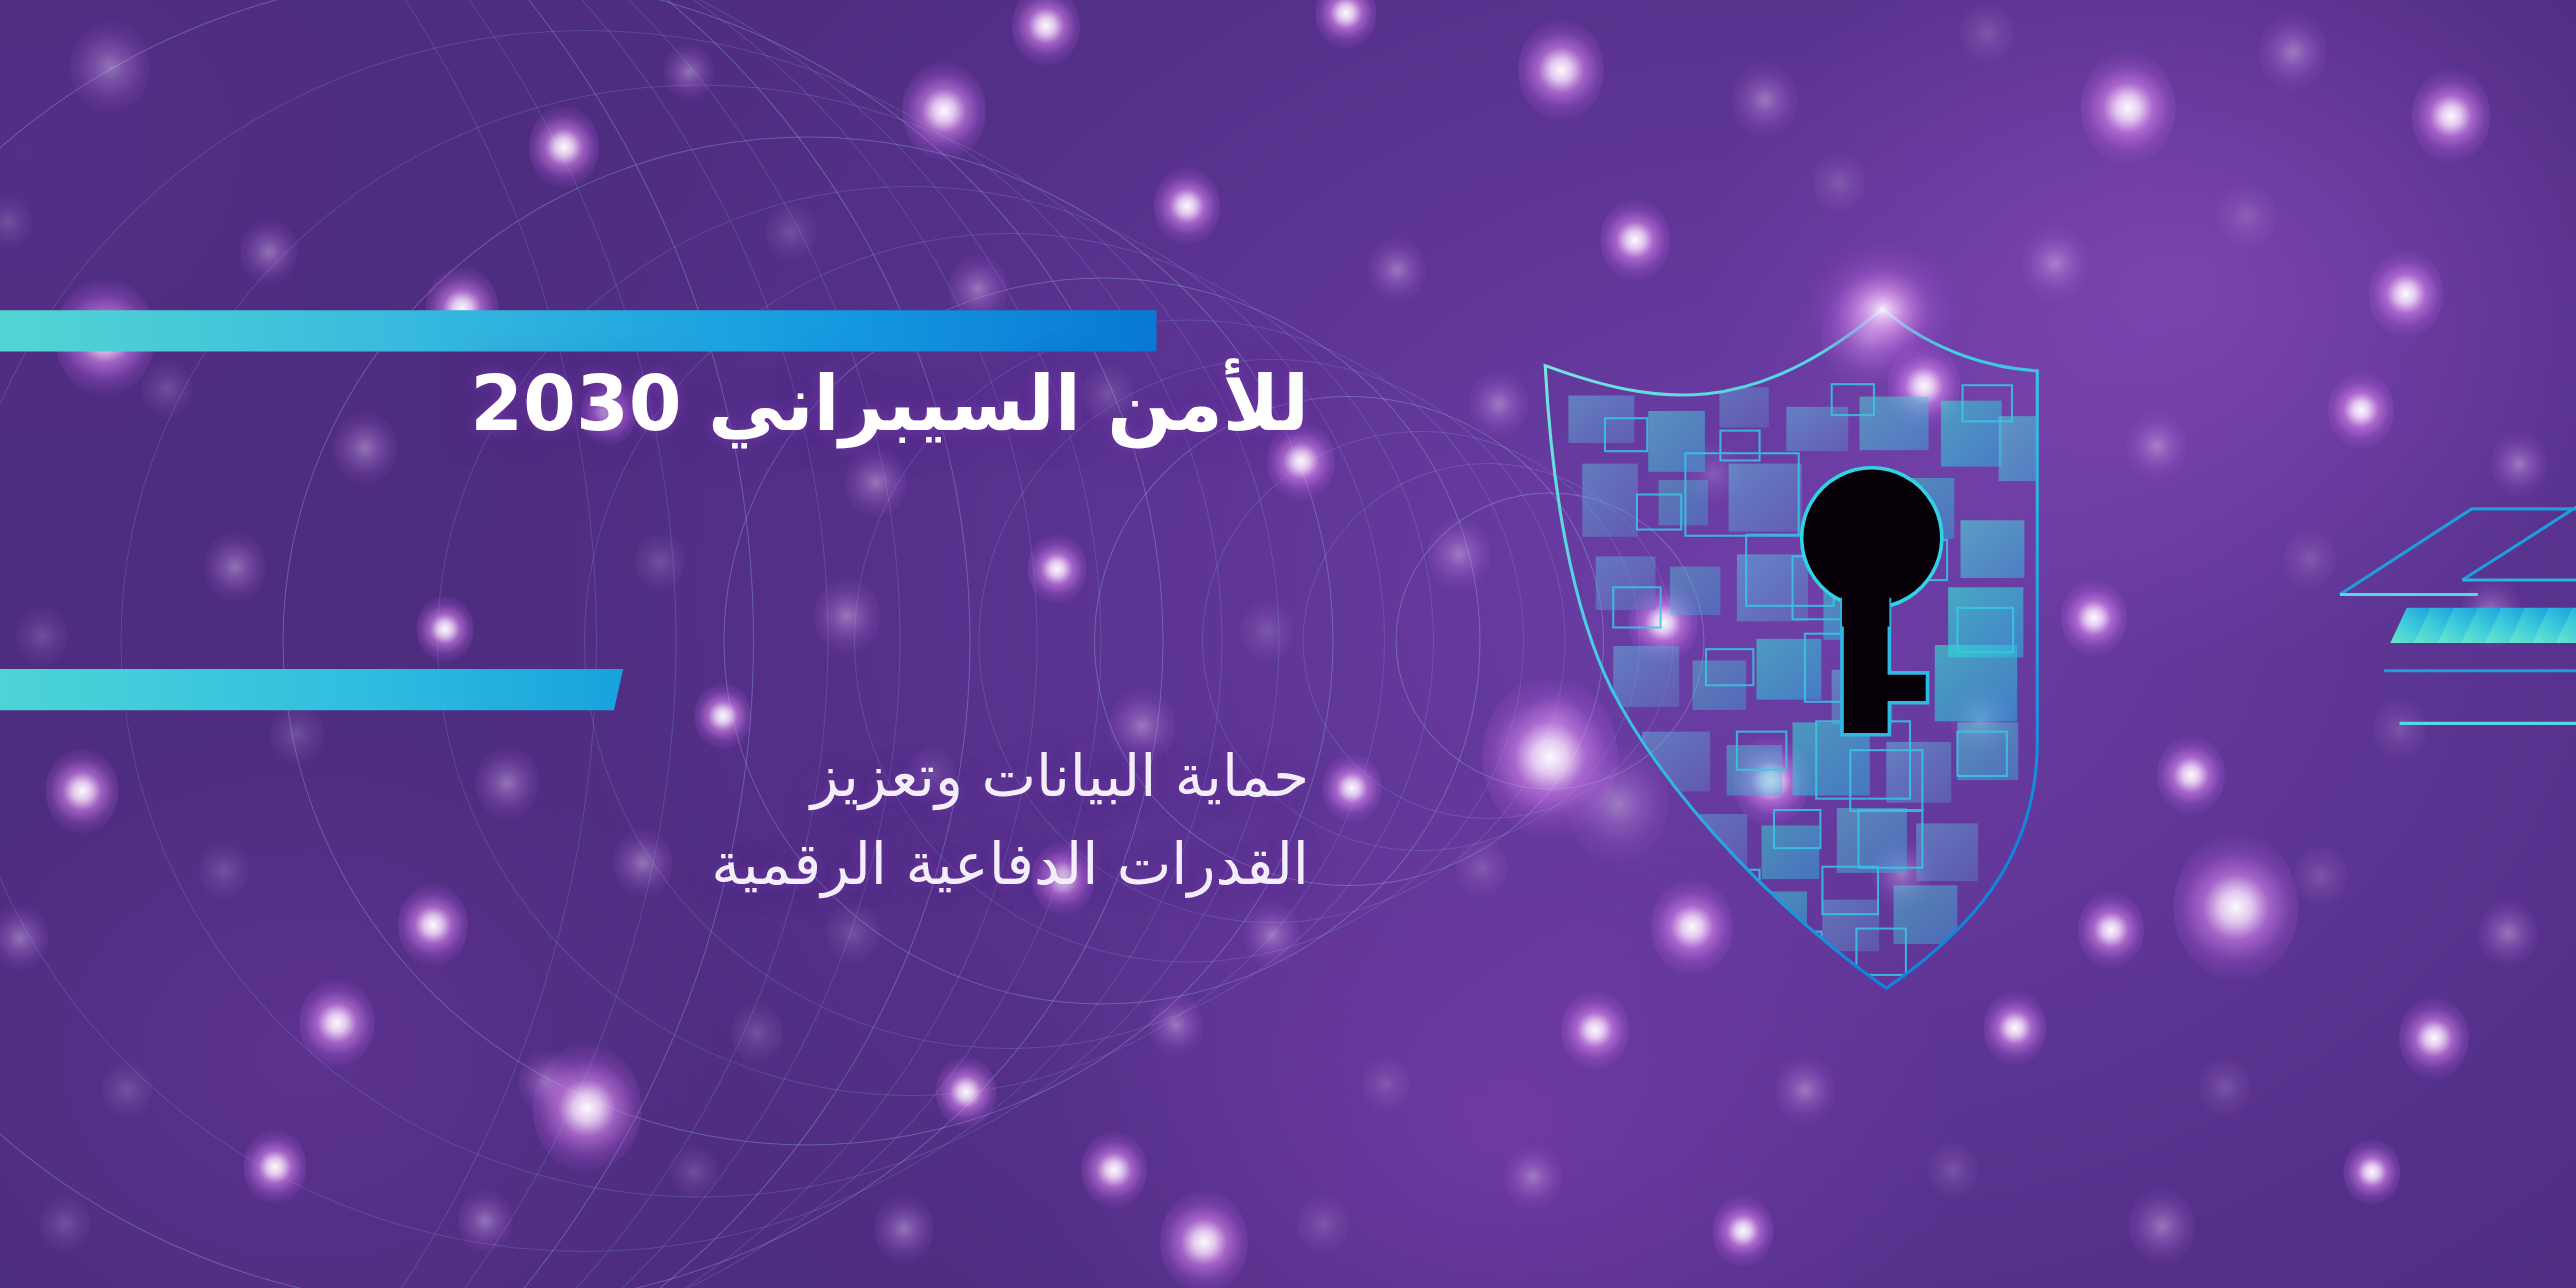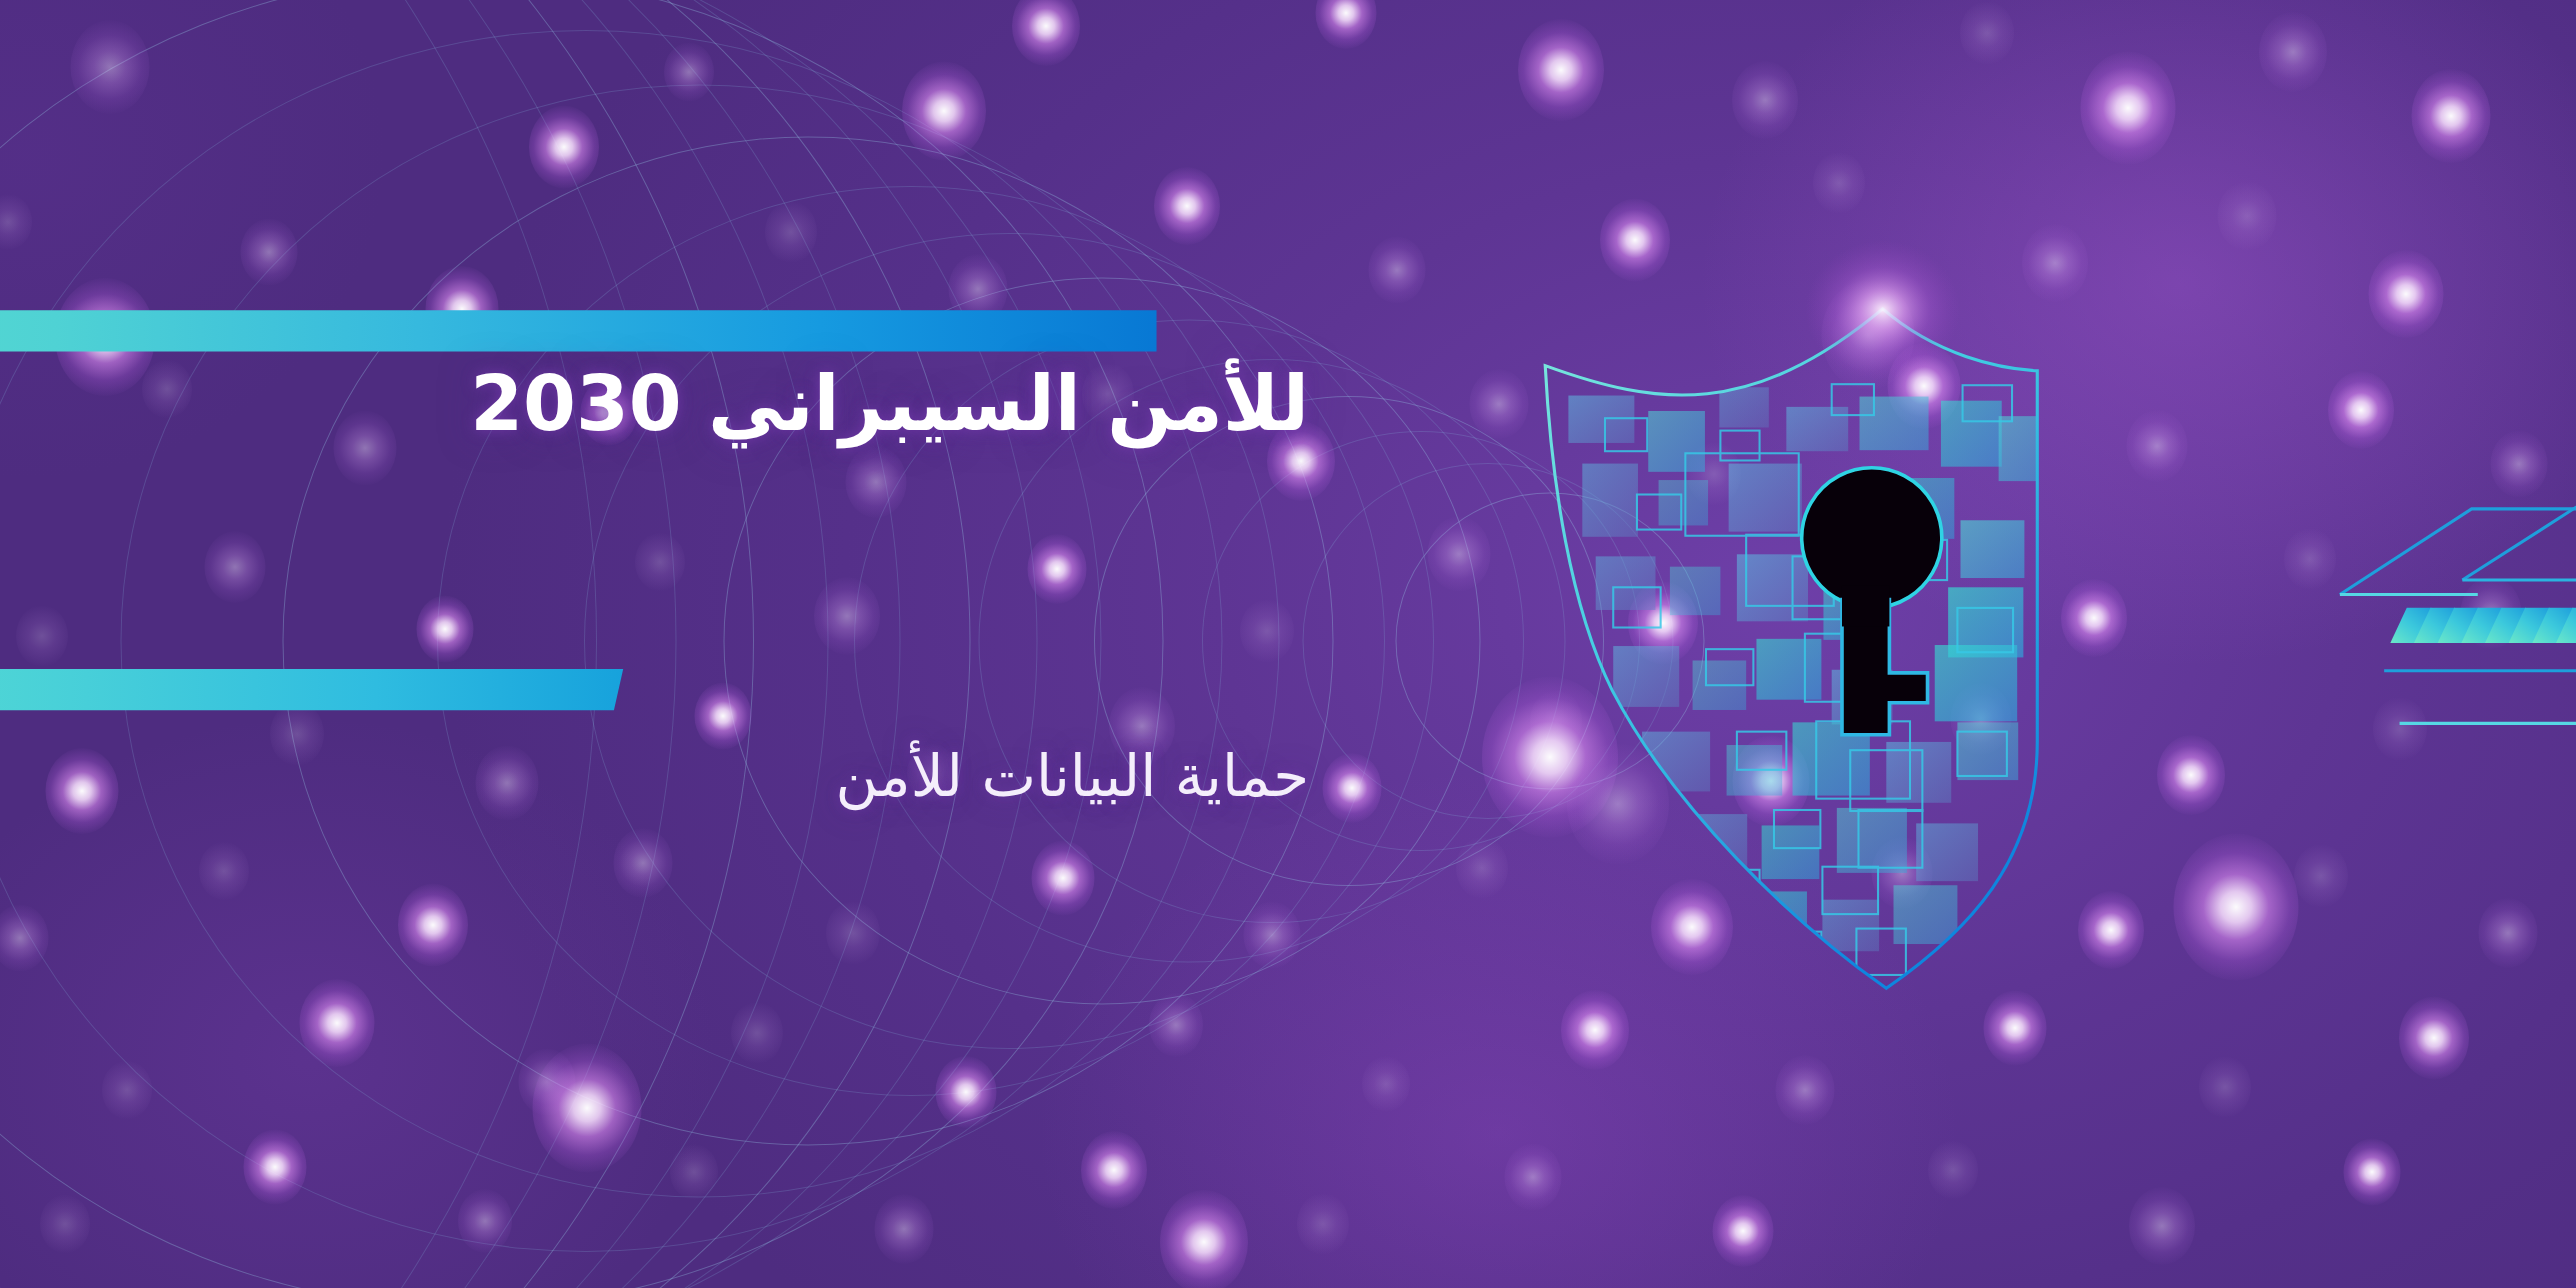--- a/index.html
+++ b/index.html
@@ -277,21 +277,22 @@
     <path d="M 158,82 L 140,162 L 42,838 L 128,838 Z" fill="url(#edgeGrad)"></path>
 
     <path d="M 128,778 L 1710,778 L 1692,858 L 110,858 Z" fill="url(#barGrad2)"></path>
   </svg>
 
   <div class="headline">
     <span class="hl-line">للأمن السيبراني 2030</span>
   </div>
 
   <div class="subtitle">
-    <span class="sub-line">حماية البيانات للأمن</span>
+    <span class="sub-line">حماية البيانات وتعزيز</span>
+    <span class="sub-line">القدرات الدفاعية الرقمية</span>
   </div>
 
   <div class="shield-wrap">
     <svg class="shield-svg" viewBox="0 0 1050 1420" preserveAspectRatio="none">
       <defs>
         <clipPath id="shieldClip">
           <path d="M 80,170 C 300,250 480,272 735,60 C 840,150 960,176 1035,180
                    L 1035,900 C 1035,1130 900,1268 742,1378
                    C 560,1250 330,1030 210,800 C 130,640 92,400 80,170 Z"></path>
         </clipPath>

